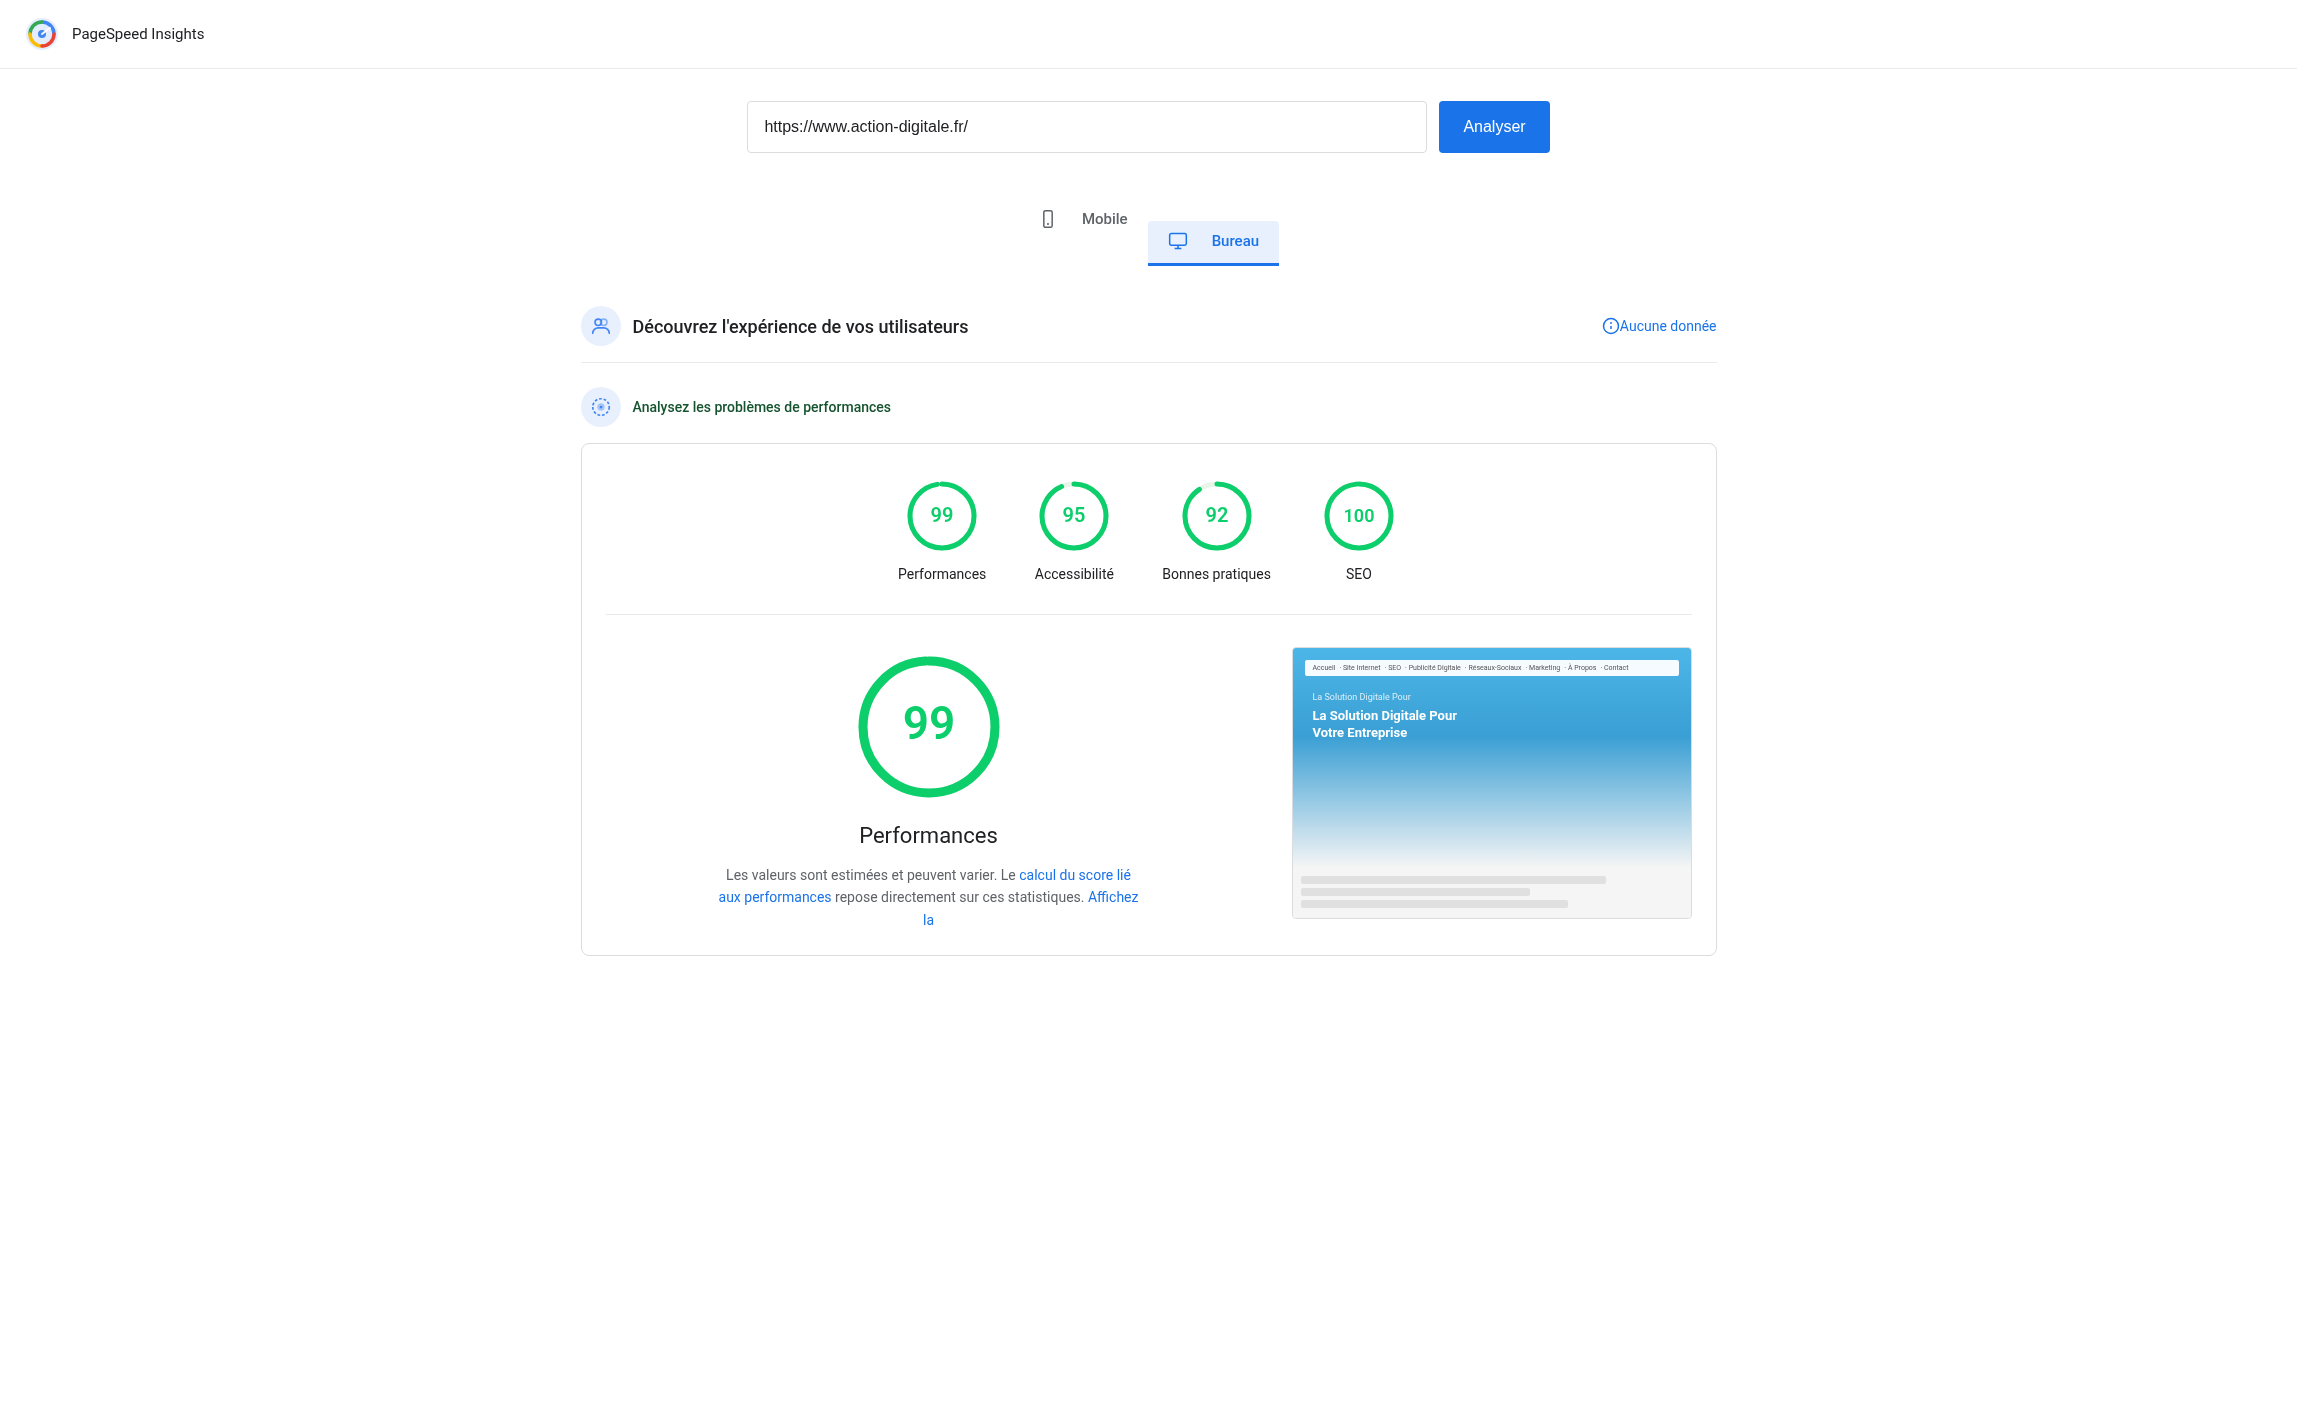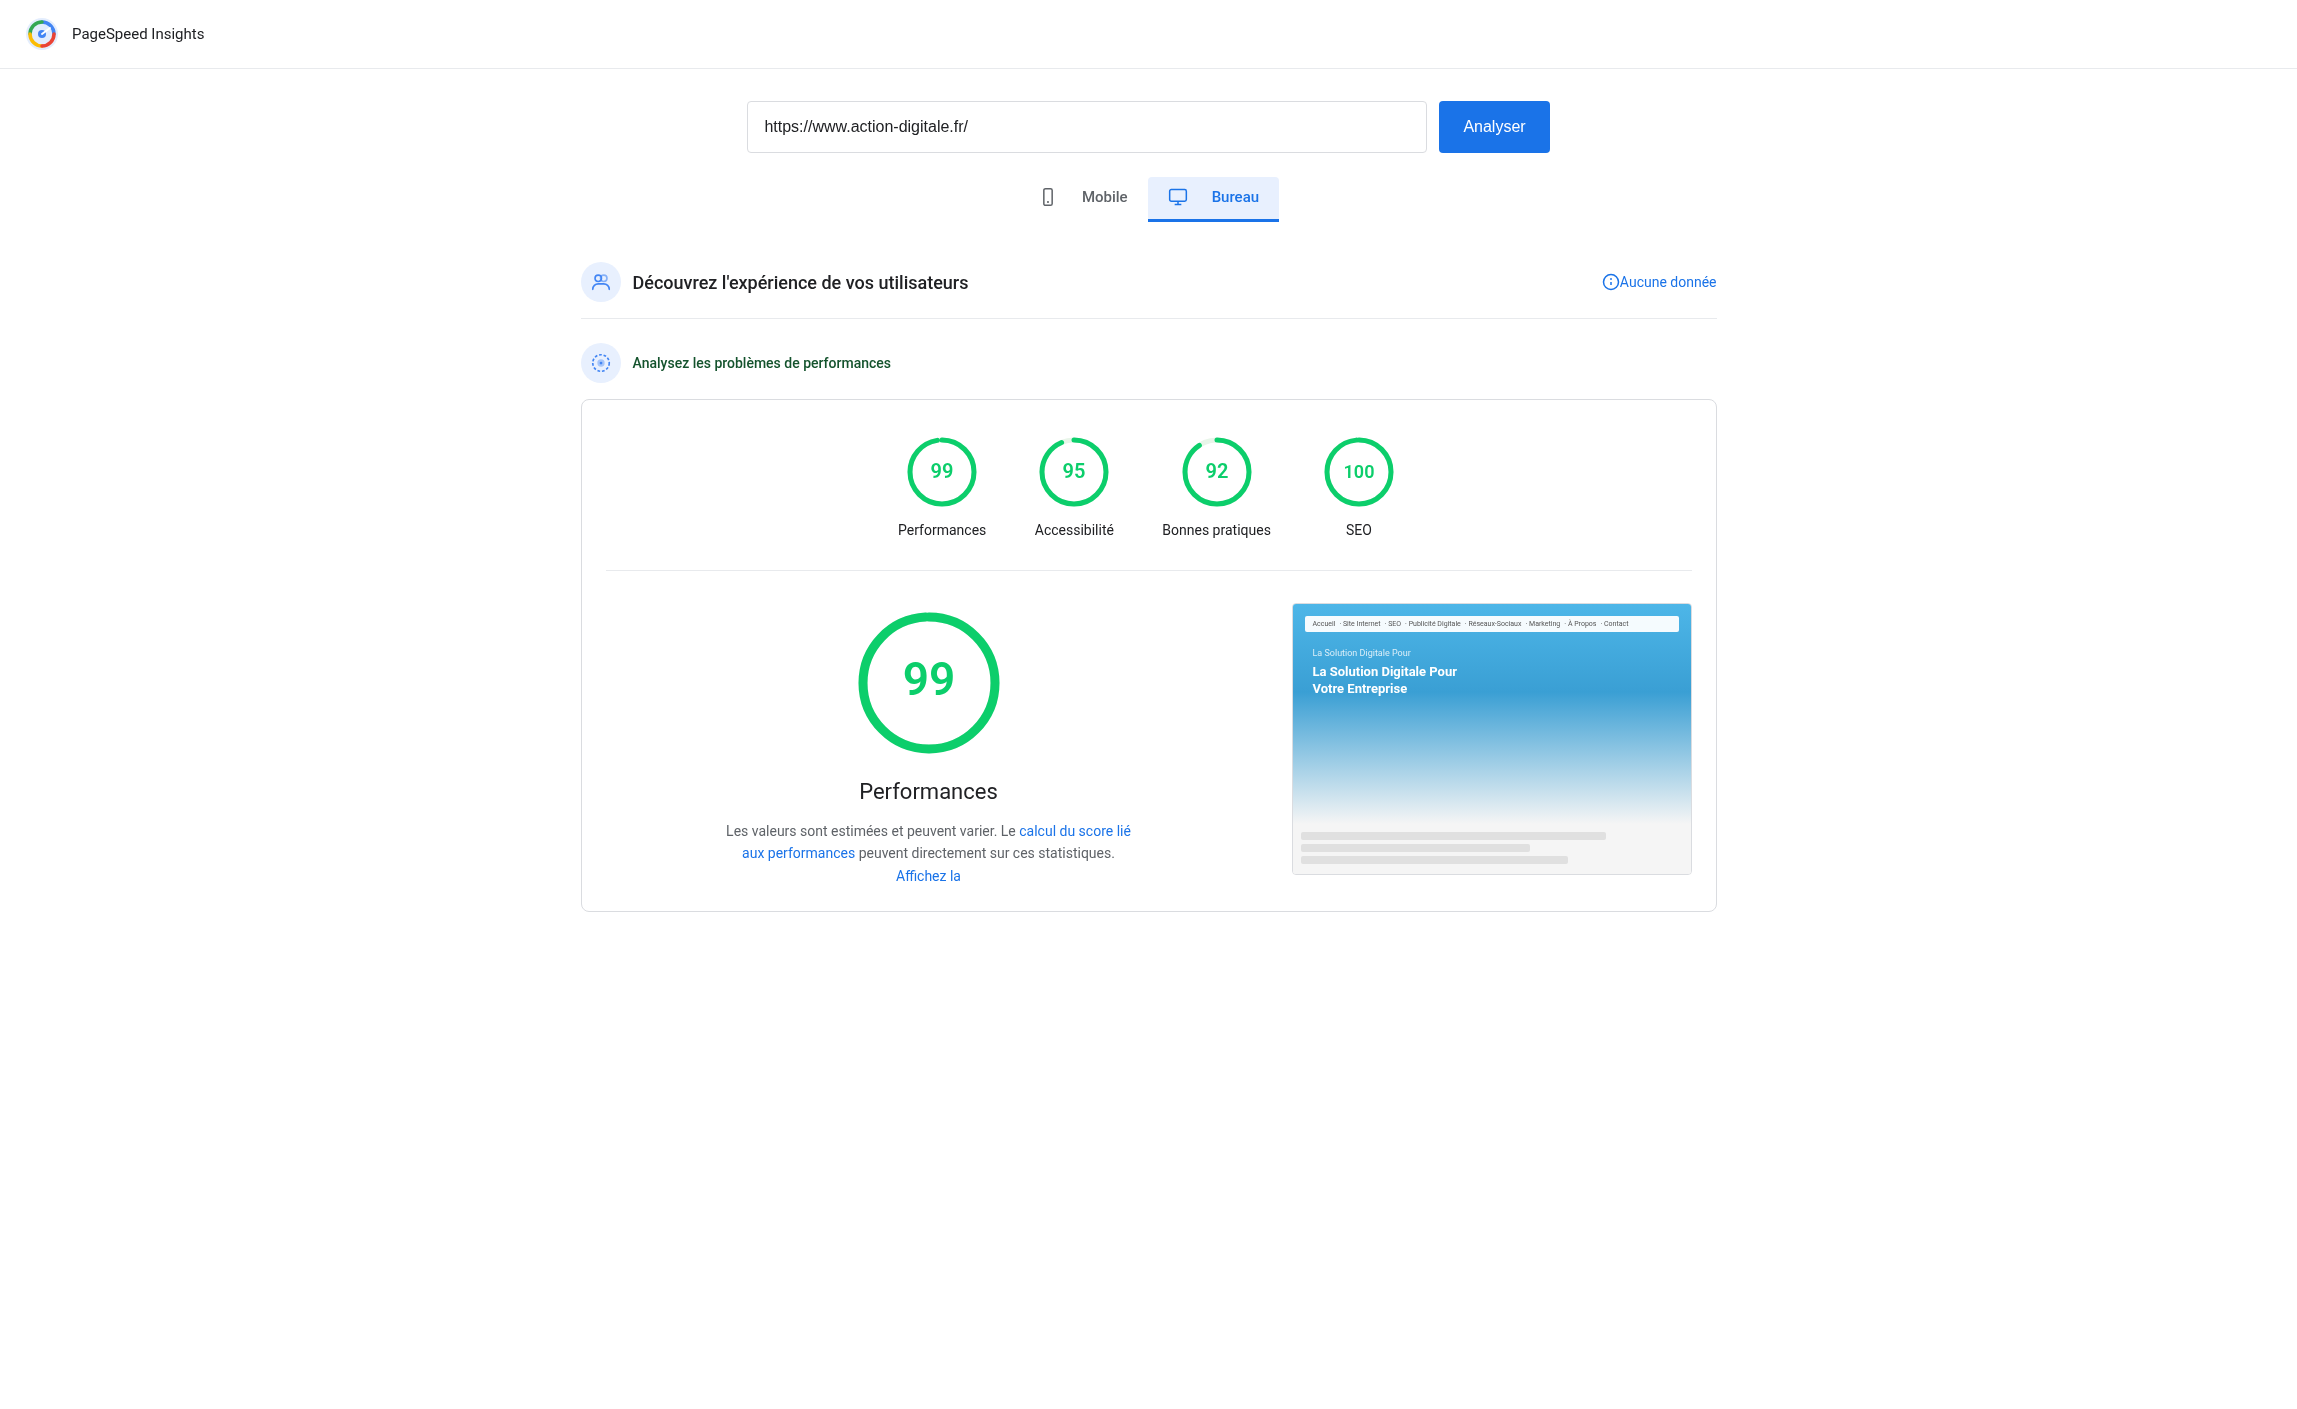--- a/index.html
+++ b/index.html
@@ -75,20 +75,21 @@
       border-bottom: 3px solid transparent;
       font-size: 15px;
       color: #5f6368;
       font-weight: 500;
       border-radius: 4px 4px 0 0;
     }
     .tab.active {
       color: #1a73e8;
       border-bottom: 3px solid #1a73e8;
       background: #e8f0fe;
+      margin-top: 44px;
     }
     .tab svg {
       width: 20px;
       height: 20px;
     }
 
     
     .main-content {
       max-width: 1200px;
       margin: 0 auto;
@@ -372,21 +373,21 @@
 
         <svg class="large-score-circle-svg" viewBox="0 0 160 160">
           <circle cx="80" cy="80" r="66" fill="none" stroke="#e8f5e9" stroke-width="9"></circle>
           <circle cx="80" cy="80" r="66" fill="none" stroke="#0cce6b" stroke-width="9" stroke-dasharray="414.7" stroke-dashoffset="4.1" stroke-linecap="round" transform="rotate(-90 80 80)"></circle>
           <text x="80" y="92" text-anchor="middle" font-size="46" font-weight="600" fill="#0cce6b">99</text>
         </svg>
 
         <span class="large-score-label">Performances</span>
 
         <p class="large-score-desc">
-          <span>Les valeurs sont estimées et peuvent varier. Le </span><a href="#" style="color:#1a73e8;text-decoration:none;">calcul du score lié aux performances</a><span> peuvent directement sur ces statistiques. </span><a href="#" style="color:#1a73e8;text-decoration:none;">Affichez la</a>
+          <span>Les valeurs sont estimées et peuvent varier. Le </span><a href="#" style="color:#1a73e8;text-decoration:none;">calcul du score lié aux performances</a><span> repose directement sur ces statistiques. </span><a href="#" style="color:#1a73e8;text-decoration:none;">Affichez la</a>
         </p>
       </div>
 
       <div class="screenshot-area">
         <div class="screenshot-placeholder">
           <div class="screenshot-nav">
             <span>Accueil</span>
             <span> · Site Internet</span>
             <span> · SEO</span>
             <span> · Publicité Digitale</span>

